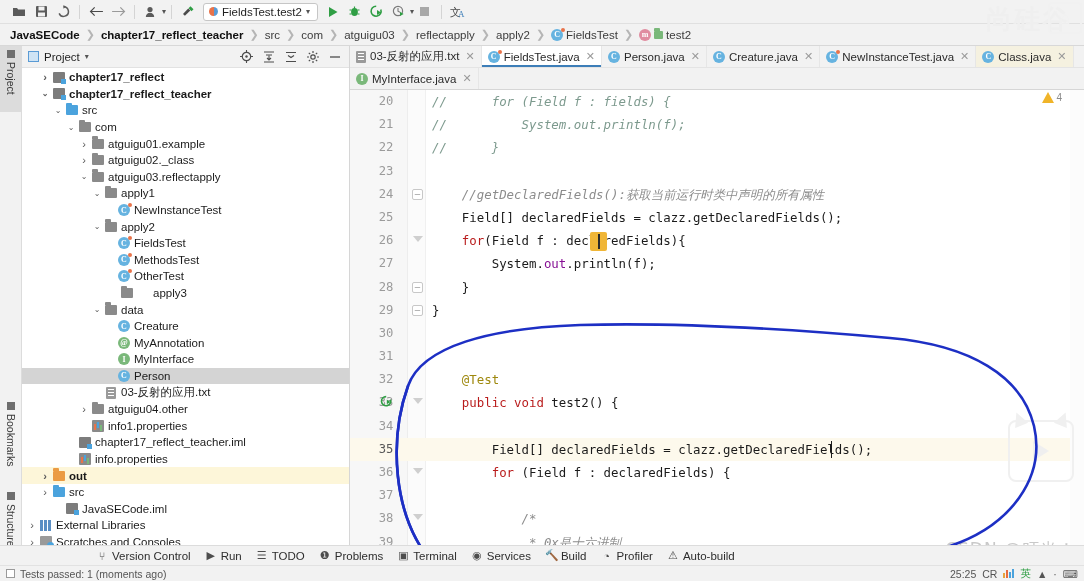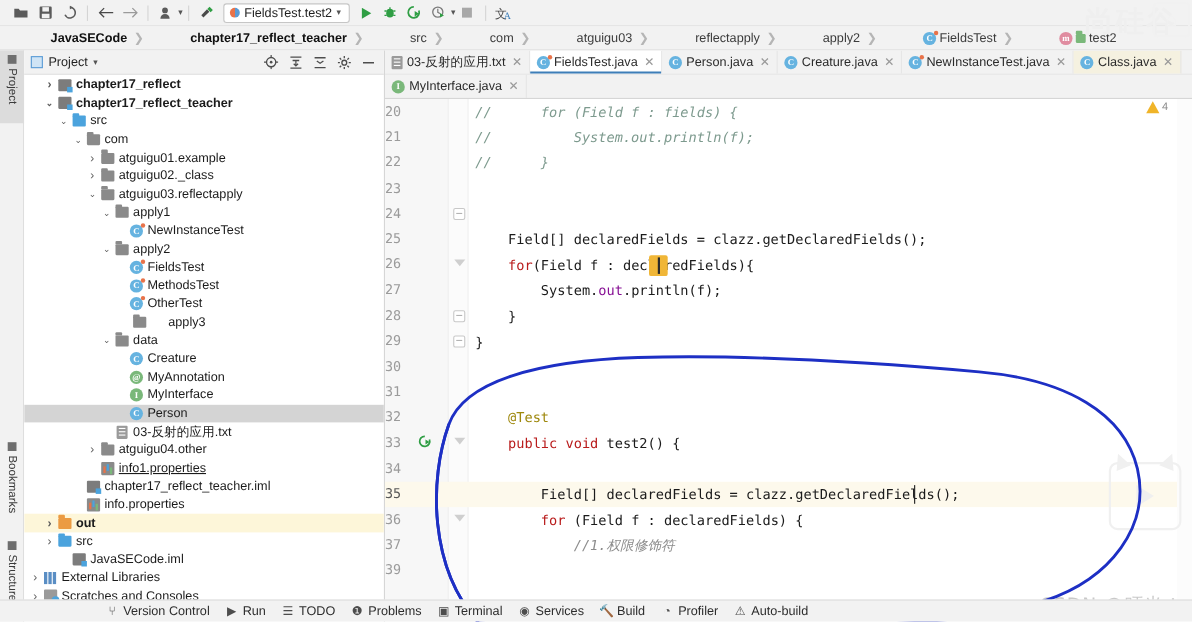--- a/index.html
+++ b/index.html
@@ -42,21 +42,21 @@
   .green { color: #2f9e44; }
   .tb-icon svg { display:block; }
 
   
   .breadcrumb {
     position: absolute; top: 24px; left: 0; width: 1084px; height: 22px;
     background: #f2f2f2; border-bottom: 1px solid #d8d8d8;
     display: flex; align-items: center; padding-left: 8px;
     font-size: 11.5px; white-space: nowrap; overflow: hidden;
   }
-  .bc-item { color: #3c3c3c; padding: 0 2px; display:flex; align-items:center; gap:3px;margin-left:36px;}
+  .bc-item { color: #3c3c3c; padding: 0 2px; display:flex; align-items:center; gap:3px;}
   .bc-item.bold { font-weight: bold; color: #101010; }
   .bc-sep { color: #b5b5b5; margin: 0 4px; font-size: 11px; }
 
   
   .rail {
     position: absolute; top: 46px; left: 0; width: 22px; height: 519px;
     background: #f2f2f2; border-right: 1px solid #dcdcdc;
   }
   .rail-tab {
     position: absolute; left: 0; width: 22px;
@@ -163,21 +163,21 @@
   }
   .lines {
     position: absolute; top: 0; left: 0; right: 0; bottom: 0;
     font-family: "DejaVu Sans Mono", monospace; font-size: 12.4px; line-height: 23.2px;
   }
   .ln {
     position: relative; height: 23.2px; white-space: pre;
   }
   .ln.cur { background: #fdf9ec; }
   .lnum {
-    position: absolute; left: 0; width: 48px; text-align: left;
+    position: absolute; left: 12px; width: 48px; text-align: center;
     color: #9b9b9b; font-size: 12.2px;
   }
   .lnum.cur { color: #585858; }
   .ltext { position: absolute; left: 82px; color: #1b1b1b; }
   .fold {
     position: absolute; left: 62px; top: 6px; width: 11px; height: 11px;
     border: 1px solid #c8c8c8; background: #fff; border-radius: 2px;
     color: #8a8a8a; font-size: 9px; line-height: 9px; text-align: center;
   }
   .fold.tri { border: none; background: none; }
@@ -591,21 +591,21 @@
           </span>
           <span class="lbl">03-反射的应用.txt</span>
         </div>
         <div class="node" style="padding-left: 56px;">
           <span class="arrow" style="font-size: 11px;">›</span>
           <span class="nicon">
             <span class="ic-folder"></span>
           </span>
           <span class="lbl">atguigu04.other</span>
         </div>
-        <div class="node" style="padding-left: 56px; text-decoration: underline;">
+        <div class="node" style="padding-left: 56px;">
           <span class="arrow"></span>
           <span class="nicon">
             <span class="ic-prop"></span>
           </span>
           <span class="lbl">info1.properties</span>
         </div>
         <div class="node" style="padding-left: 43px;">
           <span class="arrow"></span>
           <span class="nicon">
             <span class="ic-mod"></span>
@@ -699,38 +699,39 @@
       </div>
 
     <div class="code-wrap">
       <div class="gutter"></div>
       <div class="fold-col"></div>
       <div class="lines" id="lines">
           <div class="ln"><span class="lnum">20</span><span class="ltext"><span class="cmtb">//</span><span class="cmtb">      for (Field f : fields) {</span></span></div>
           <div class="ln"><span class="lnum">21</span><span class="ltext"><span class="cmtb">//</span><span class="cmtb">          System.out.println(f);</span></span></div>
           <div class="ln"><span class="lnum">22</span><span class="ltext"><span class="cmtb">//</span><span class="cmtb">      }</span></span></div>
           <div class="ln"><span class="lnum">23</span><span class="ltext"></span></div>
-          <div class="ln"><span class="lnum">24</span><span class="fold">–</span></div>
+          <div class="ln"><span class="lnum">24</span><span class="fold">–</span><span class="ltext"><span class="cmt">    //getDeclaredFields():获取当前运行时类中声明的所有属性</span></span></div>
           <div class="ln"><span class="lnum">25</span><span class="ltext"><span class="plain">    Field[] declaredFields = clazz.getDeclaredFields();</span></span></div>
           <div class="ln"><span class="lnum">26</span><span class="fold tri"></span><span class="ltext"><span class="plain">    </span><span class="kw">for</span><span class="plain">(Field f : declaredFields){</span></span></div>
           <div class="ln"><span class="lnum">27</span><span class="ltext"><span class="plain">        System.</span><span class="fld">out</span><span class="plain">.println(f);</span></span></div>
           <div class="ln"><span class="lnum">28</span><span class="fold">–</span><span class="ltext"><span class="plain">    }</span></span></div>
           <div class="ln"><span class="lnum">29</span><span class="fold">–</span><span class="ltext"><span class="plain">}</span></span></div>
           <div class="ln"><span class="lnum">30</span><span class="ltext"></span></div>
           <div class="ln"><span class="lnum">31</span></div>
           <div class="ln"><span class="lnum">32</span><span class="ltext"><span class="ann">    @Test</span></span></div>
           <div class="ln"><span class="lnum">33</span><span class="runmark"><svg width="13" height="13" viewBox="0 0 13 13">
                 <path d="M6.2 1.6a4.6 4.6 0 1 0 4.2 3" stroke="#2f9e44" stroke-width="1.6" fill="none"></path>
                 <path d="M6.8 4.6l3.6 2.3-3.6 2.3z" fill="#2f9e44"></path>
               </svg></span><span class="fold tri"></span><span class="ltext"><span class="plain">    </span><span class="kw">public void</span><span class="plain"> test2() {</span></span></div>
           <div class="ln"><span class="lnum">34</span></div>
           <div class="ln cur"><span class="lnum cur">35</span><span class="ltext"><span class="plain">        Field[] declaredFields = clazz.getDeclaredFields();</span></span></div>
           <div class="ln"><span class="lnum">36</span><span class="fold tri"></span><span class="ltext"><span class="plain">        </span><span class="kw">for</span><span class="plain"> (Field f : declaredFields) {</span></span></div>
-          <div class="ln"><span class="lnum">37</span><span class="ltext"><span class="cmt">            //1.权限修饰符</span></span></div>
-          <div class="ln"><span class="lnum">39</span></div>
+          <div class="ln"><span class="lnum">37</span></div>
+          <div class="ln"><span class="lnum">38</span><span class="fold tri"></span><span class="ltext"><span class="cmt">            /*</span></span></div>
+          <div class="ln"><span class="lnum">39</span><span class="ltext"><span class="cmt">             * 0x是十六进制</span></span></div>
         </div>
 
       <div class="caret-bar" style="left:481px;top:351px"></div>
 
       <div class="ibeam-hl" style="left:240px;top:142px"></div>
       <div class="mouse-cursor" style="left:248px;top:144px;height:15px"></div>
     </div>
 
     <div class="markers"></div>
   </div>
@@ -786,14 +787,32 @@
       <div class="twi">
         <span class="gl">◔</span>
         <span>Profiler</span>
       </div>
       <div class="twi">
         <span class="gl">⚠</span>
         <span>Auto-build</span>
       </div>
     </div>
 
+  <div class="status-bar">
+    <span class="sb-check"></span>
+    <span>Tests passed: 1 (moments ago)</span>
+    <span class="sb-right">
+      <span>25:25</span>
+      <span>CR</span>
+      <span class="ime-bars">
+        <i style="height:5px;background:#e8a33d"></i>
+          <i style="height:8px;background:#e86c3d"></i>
+          <i style="height:6px;background:#4ba3dd"></i>
+          <i style="height:9px;background:#4ba3dd"></i>
+      </span>
+      <span style="color:#2f9e44;font-family:'Liberation Serif',serif">英</span>
+      <span>▲</span>
+      <span>·</span>
+      <span>⌨</span>
+    </span>
+  </div>
 
 </div>
 
 </body></html>

